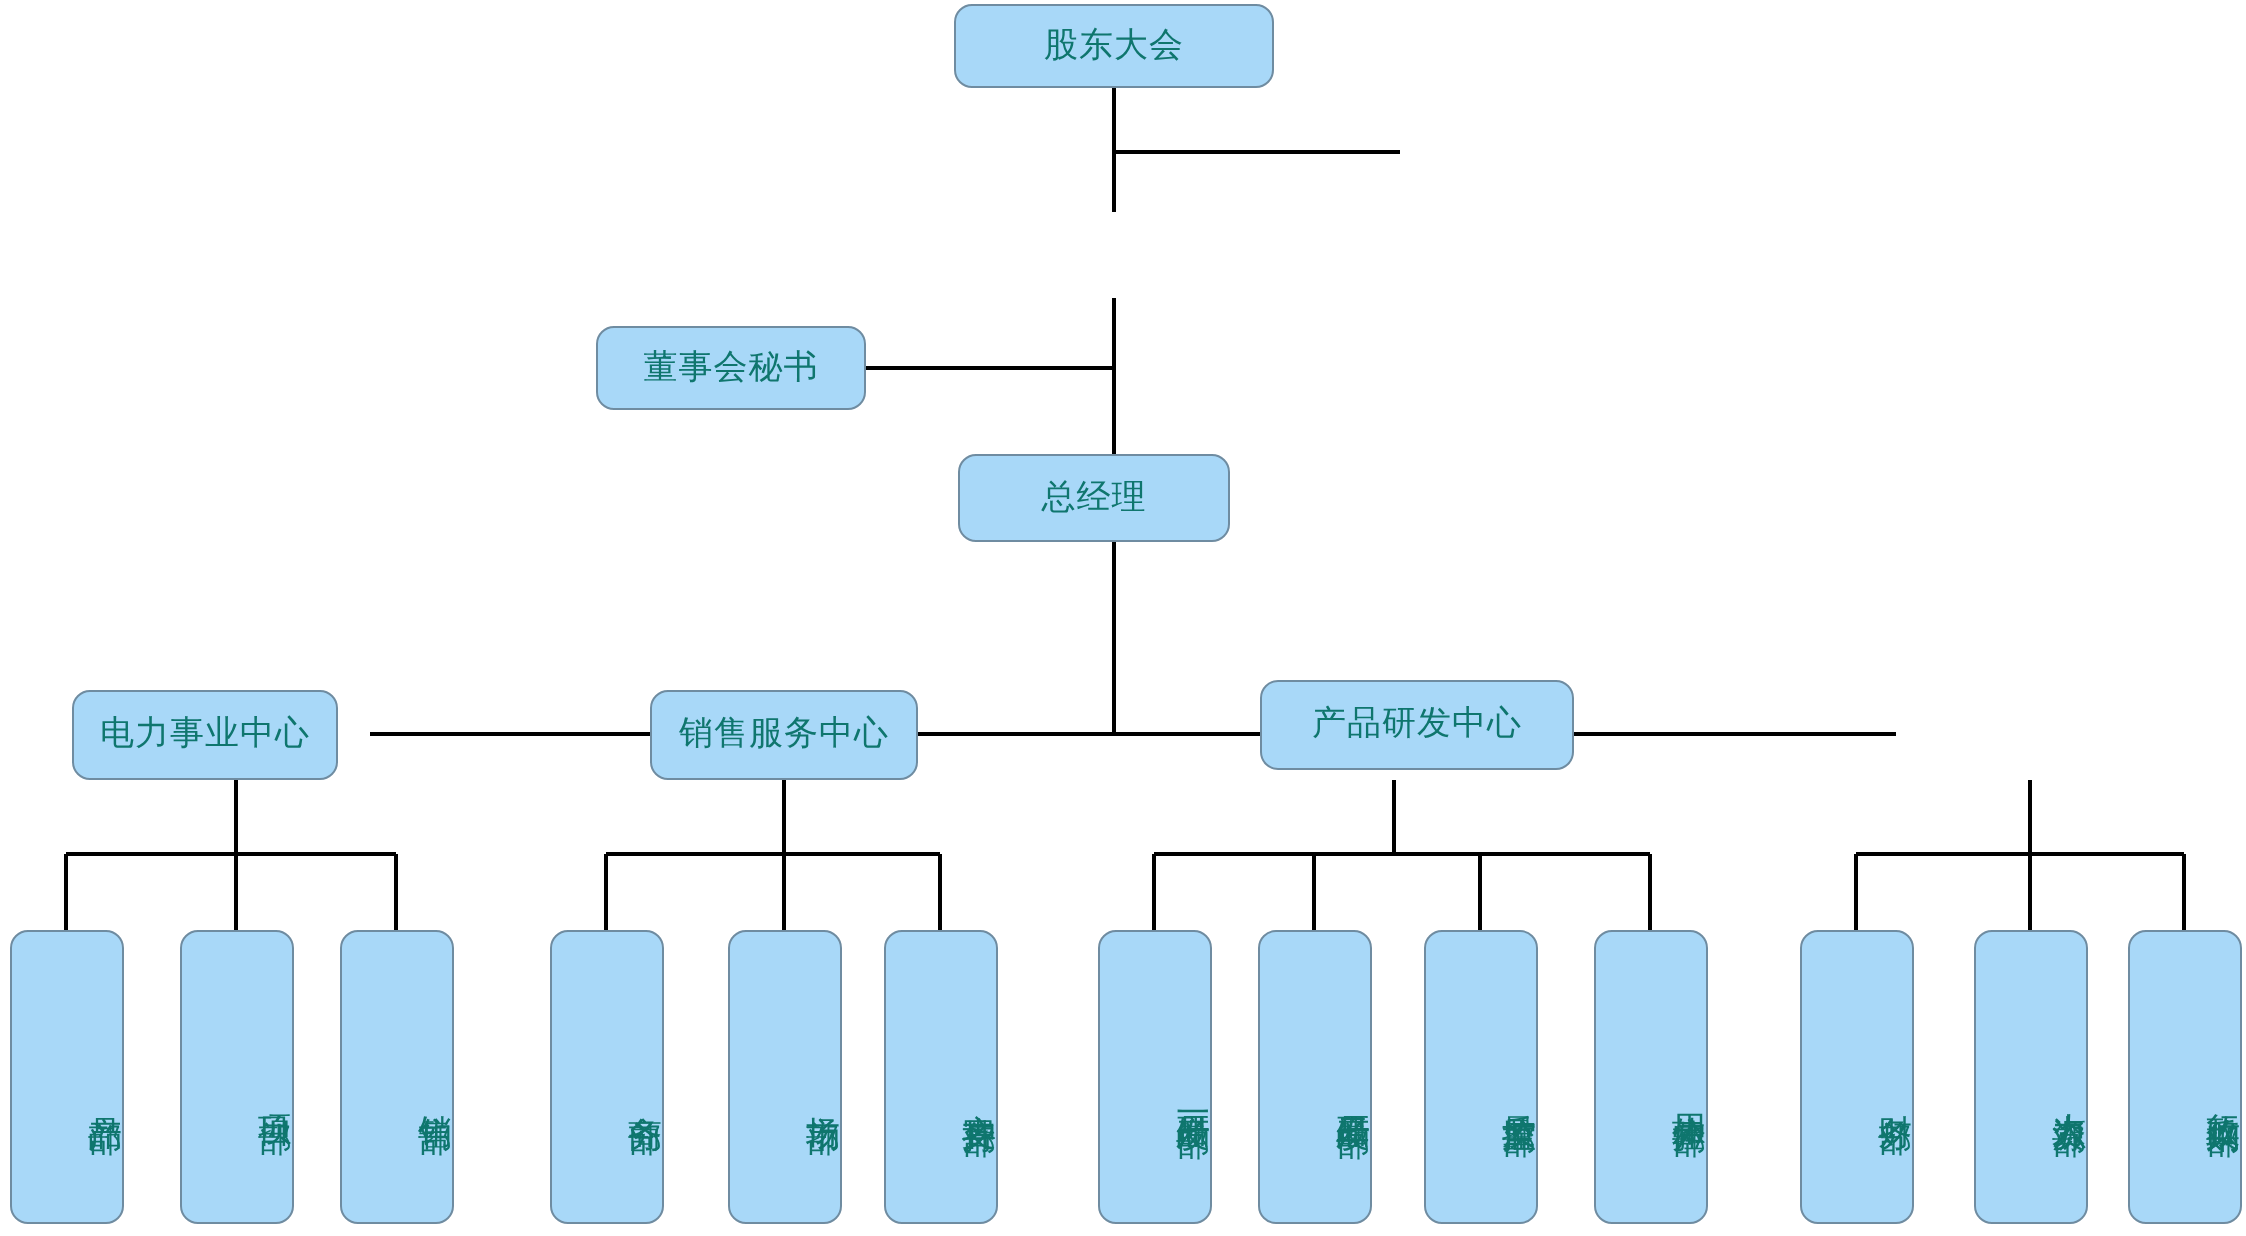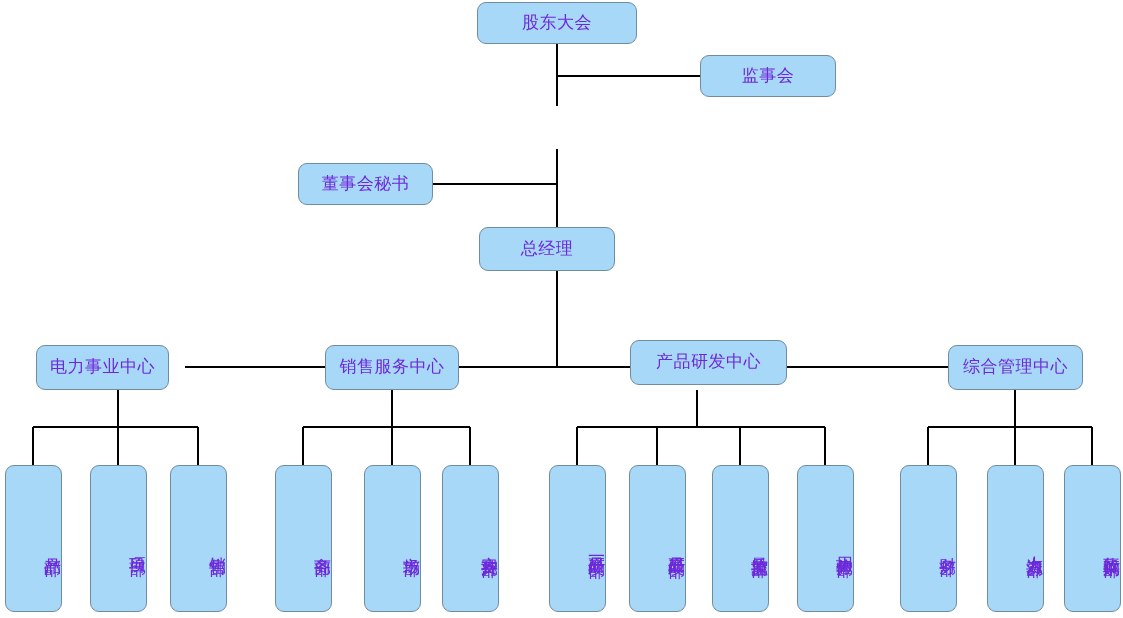--- a/index.html
+++ b/index.html
@@ -28,21 +28,21 @@
   }
   .node {
     position: absolute;
     box-sizing: border-box;
     background: #a8d8f8;
     border: 1px solid #6f8ca1;
     border-radius: 9px;
     display: flex;
     align-items: center;
     justify-content: center;
-    color: #6d28d9;
+    color: #0f766e;
     font-size: 17px;
     letter-spacing: 0.5px;
     line-height: 1.18;
     text-align: center;
     z-index: 2;
     user-select: none;
   }
   .node.vertical {
     writing-mode: vertical-rl;
     text-orientation: upright;
@@ -95,34 +95,32 @@
       <line x1="1015" y1="390" x2="1015" y2="427"></line>
       <line x1="928" y1="427" x2="1092" y2="427"></line>
       <line x1="928" y1="427" x2="928" y2="465"></line>
       <line x1="1015" y1="427" x2="1015" y2="465"></line>
       <line x1="1092" y1="427" x2="1092" y2="465"></line>
     </g>
   </svg>
 
   <div class="node" style="left:477px; top:2px; width:160px; height:42px;">股东大会</div>
 
-  <div class="node" style="left:700px; top:55px; width:136px; height:42px;">监事会</div>
 
 
   <div class="node" style="left:298px; top:163px; width:135px; height:42px;">董事会秘书</div>
 
   <div class="node" style="left:479px; top:227px; width:136px; height:44px;">总经理</div>
 
   <div class="node" style="left:36px; top:345px; width:133px; height:45px;">电力事业中心</div>
 
   <div class="node" style="left:325px; top:345px; width:134px; height:45px;">销售服务中心</div>
 
   <div class="node" style="left:630px; top:340px; width:157px; height:45px;">产品研发中心</div>
 
-  <div class="node" style="left:948px; top:345px; width:135px; height:45px;">综合管理中心</div>
 
   <div class="node vertical" style="left:5px; top:465px; width:57px; height:147px;">产品部</div>
   <div class="node vertical" style="left:90px; top:465px; width:57px; height:147px;">项目部</div>
   <div class="node vertical" style="left:170px; top:465px; width:57px; height:147px;">销售部</div>
 
   <div class="node vertical" style="left:275px; top:465px; width:57px; height:147px;">商务部</div>
   <div class="node vertical" style="left:364px; top:465px; width:57px; height:147px;">市场部</div>
   <div class="node vertical" style="left:442px; top:465px; width:57px; height:147px;">客户支持部</div>
 
   <div class="node vertical" style="left:549px; top:465px; width:57px; height:147px;">产品研发一部</div>

